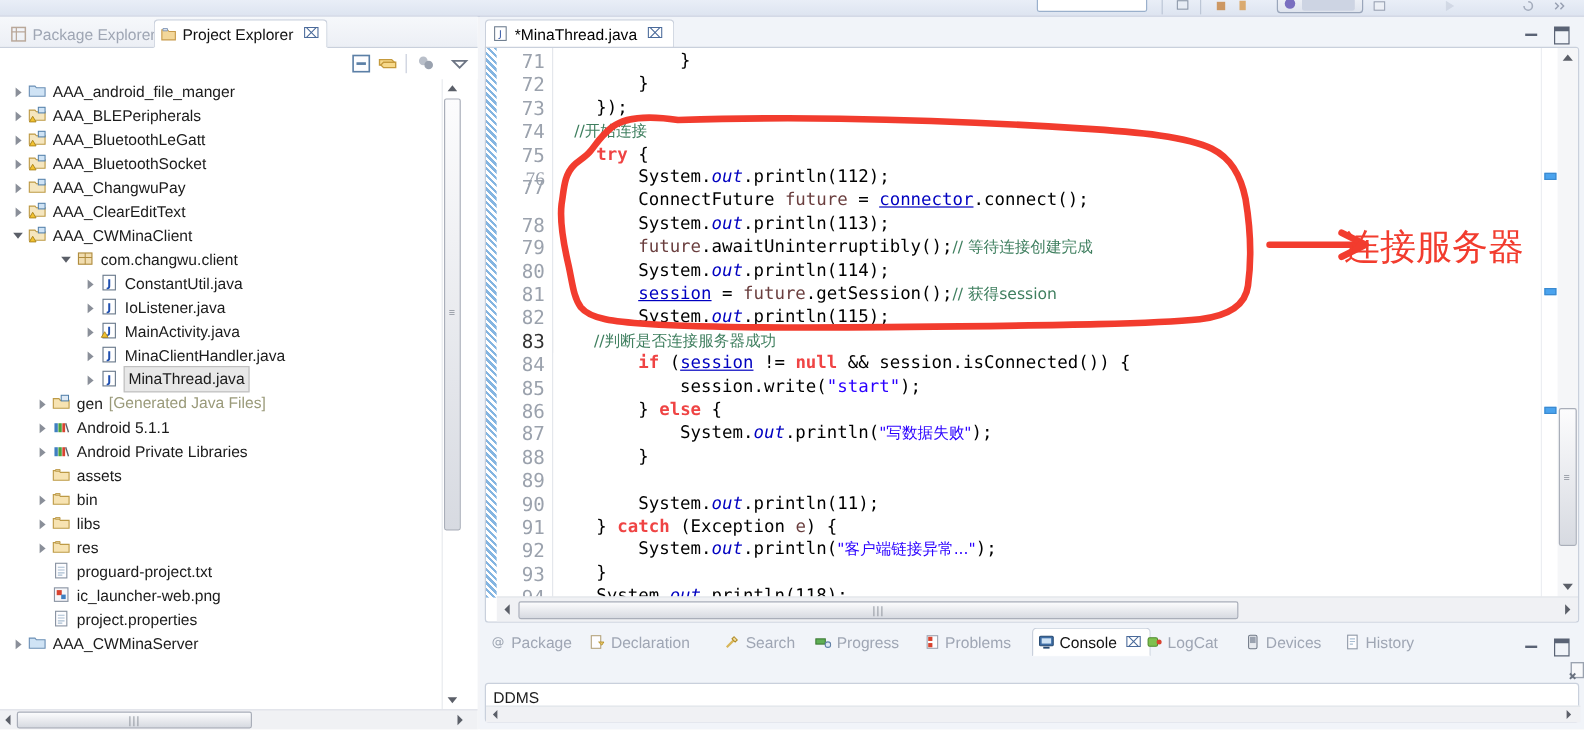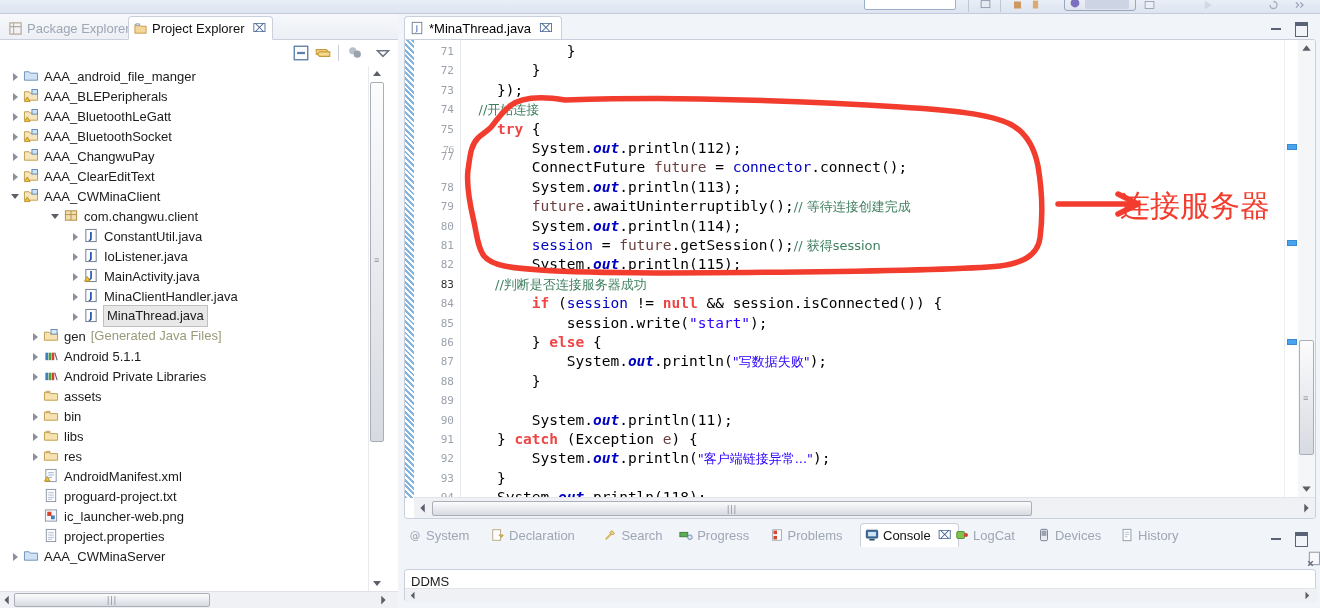--- a/index.html
+++ b/index.html
@@ -132,37 +132,37 @@
     position:absolute; left:0; top:0; width:9px; height:458px;
     background-image:
       repeating-linear-gradient(45deg, #6ea8dc 0 2px, #ffffff 2px 4px);
     opacity:.85;
   }
   .ed-gutter {
     position:absolute; left:9px; top:0; width:47px; height:458px;
     background:#fff; border-right:1px solid #e4e7ec;
   }
   .ln {
-    position:absolute; right:6px; font-size:11px; color:#9ba2ad;
+    position:absolute; right:6px; font-size:16px; color:#9ba2ad;
     font-family:"DejaVu Sans Mono", monospace; line-height:19.4px; height:19.4px;
   }
   .ln.cur { color:#333;text-align:center; }
   .ln-hl {
     position:absolute; left:9px; width:47px; height:19px; background:#dfe3e9;
   }
   .code {
     position:absolute; left:57px; top:0; width:800px; height:458px;
     font-family:"DejaVu Sans Mono", monospace; font-size:14.5px;
     color:#000; white-space:pre;
   }
   .code .cl { position:absolute; left:0; height:19.4px; line-height:19.4px; }
   .kw { color:#ef4444; font-weight:bold; }
-  .fld { color:#0000c0; font-style:italic; font-weight:bold; }
+  .fld { color:#0000c0; font-style:italic; font-weight:normal; }
   .var { color:#6a3e3e; }
-  .loc { color:#0000c0; }
+  .loc { color:#0000c0;text-decoration:underline; }
   .str { color:#2a00ff; }
   .cmt { color:#3f7f5f; }
   .cjk { font-family:"DejaVu Sans", sans-serif; font-size:13px; }
 
   .ed-overview {
     position:absolute; right:17px; top:0; width:14px; height:458px;
     background:#fff; border-left:1px solid #eceef2;
   }
   .ov-mark { position:absolute; left:2px; width:10px; height:6px; background:#4aa3ee; border:1px solid #3b8ad0; }
   .ed-vscroll {
@@ -484,30 +484,20 @@
           <span class="tlabel">libs</span>
         </div>
         <div class="trow">
           <span style="flex: 0 0 30px;"></span>
           <span class="arrow closed"></span>
           <span class="ticon"><svg width="16" height="15" viewBox="0 0 16 16">
               <path d="M1 4.5h5L7.3 6H15v7H1z" fill="#f7e3b2" stroke="#bd9a46" stroke-width="1"></path>
               <path d="M3 3.5h4v1.5H3z" fill="#e6d3a0" stroke="#bd9a46" stroke-width=".8"></path>
             </svg></span>
           <span class="tlabel">res</span>
-        </div>
-        <div class="trow">
-          <span style="flex: 0 0 30px;"></span>
-          <span class="arrow "></span>
-          <span class="ticon"><svg width="16" height="15" viewBox="0 0 16 16">
-              <rect x="2.5" y="1.5" width="11" height="13" fill="#fdfdff" stroke="#8a94a3" stroke-width="1"></rect>
-              <path d="M5 5h6M5 7.5h6M5 10h4" stroke="#9ab0c8" stroke-width="1"></path>
-              <path d="M4 9l3 5H1z" fill="#f2c230" stroke="#a8811a" stroke-width=".8"></path>
-            </svg></span>
-          <span class="tlabel">AndroidManifest.xml</span>
         </div>
         <div class="trow">
           <span style="flex: 0 0 30px;"></span>
           <span class="arrow "></span>
           <span class="ticon"><svg width="16" height="15" viewBox="0 0 16 16">
               <rect x="3" y="1.5" width="10" height="13" fill="#fdfdff" stroke="#8a94a3" stroke-width="1"></rect>
               <path d="M5 5h6M5 7.5h6M5 10h6M5 12h4" stroke="#a9bed2" stroke-width="1"></path>
             </svg></span>
           <span class="tlabel">proguard-project.txt</span>
         </div>
@@ -643,21 +633,21 @@
   </div>
 
   <div class="console">
     <div class="cn-tabbar" id="cn-tabbar">
         <div class="cn-tab" style="left: 8px;">
           <span style="display: inline-flex;">
             <svg width="14" height="14" viewBox="0 0 16 16">
               <text x="8" y="12" font-size="12" text-anchor="middle" fill="#9aa2af" font-family="DejaVu Sans">@</text>
             </svg>
           </span>
-          <span>System</span>
+          <span>Package</span>
         </div>
         <div class="cn-tab" style="left: 91.1px;">
           <span style="display: inline-flex;">
             <svg width="14" height="14" viewBox="0 0 16 16">
               <rect x="2" y="2" width="9" height="12" fill="#fdfdff" stroke="#b2a078"></rect>
               <path d="M9 8h5l-2 3z" fill="#e9c96a" stroke="#b08a22" stroke-width=".8"></path>
             </svg>
           </span>
           <span>Declaration</span>
         </div>

